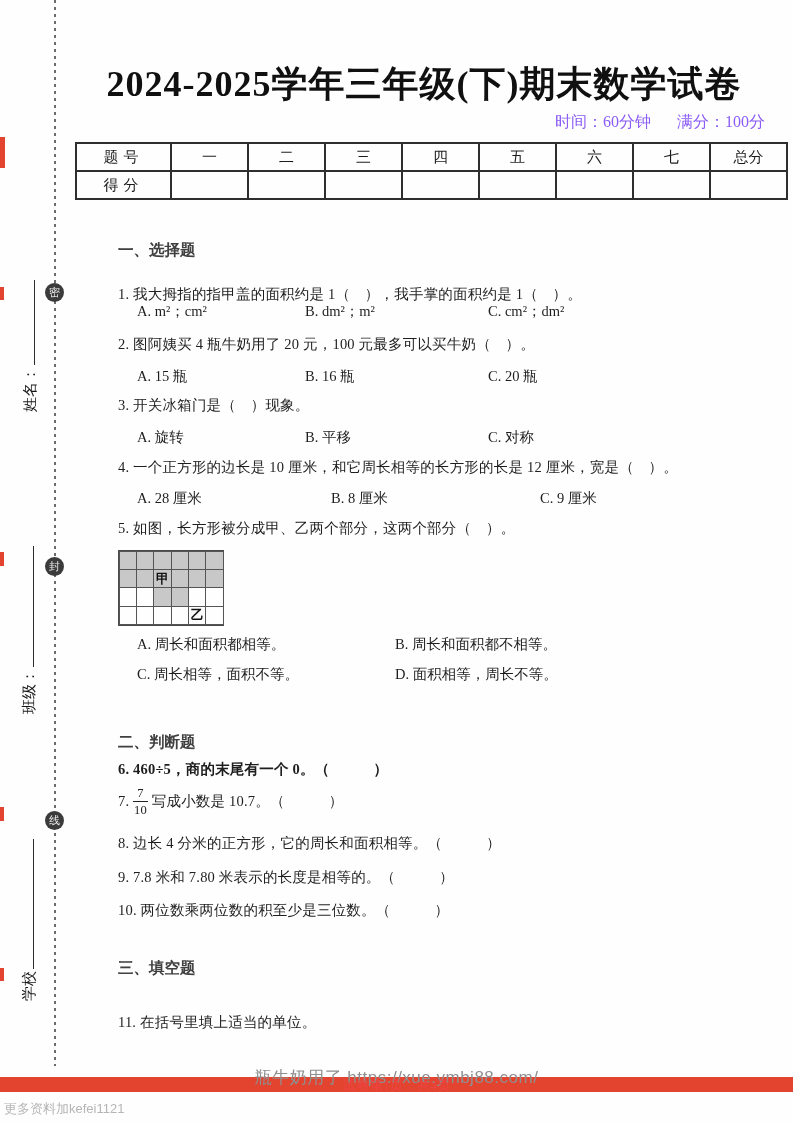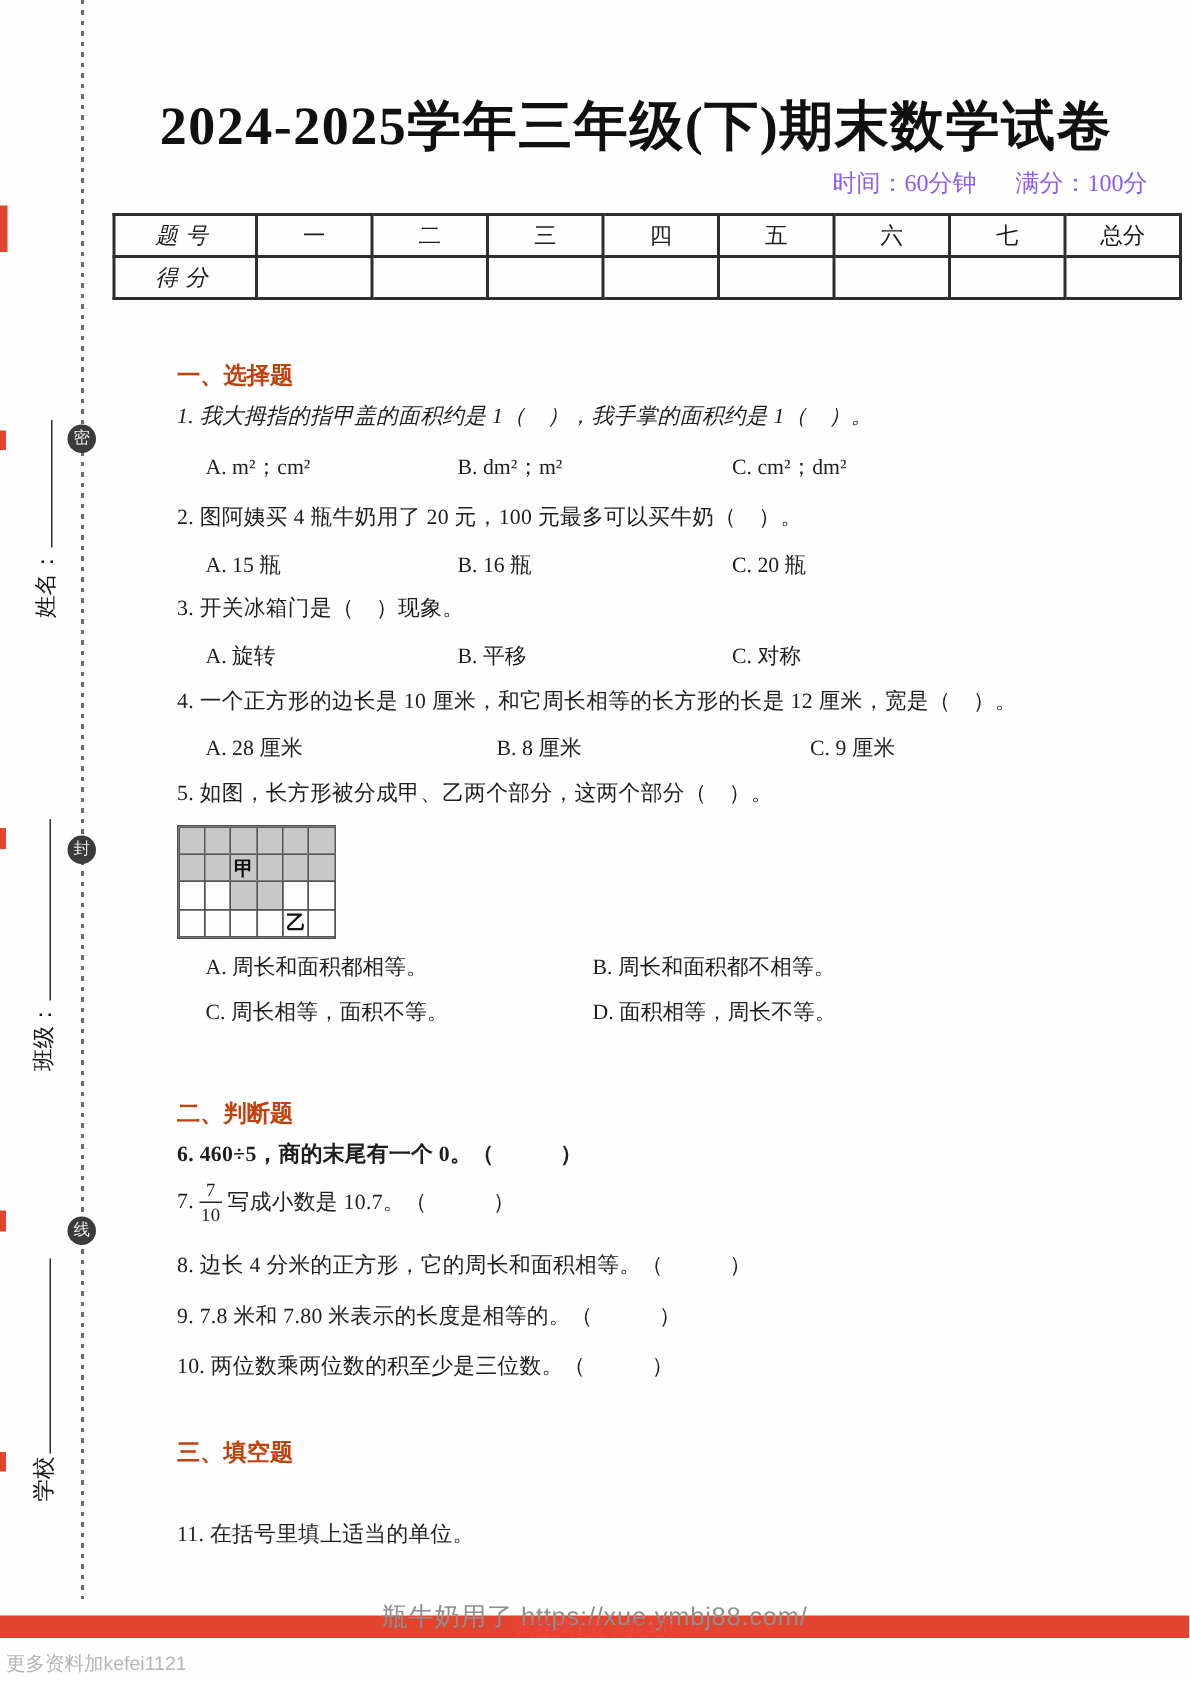--- a/index.html
+++ b/index.html
@@ -13,23 +13,23 @@
     font-size:36px;font-weight:700;letter-spacing:1px;color:#101010;white-space:nowrap;
   }
   .meta{position:absolute;top:112px;right:28px;font-size:16px;color:#8b5cf6;white-space:nowrap;}
   .meta span{margin-left:22px;}
   
   table.score{position:absolute;left:75px;top:142px;border-collapse:collapse;table-layout:fixed;}
   table.score td{
     border:2px solid #2e2e2e;text-align:center;vertical-align:middle;
     font-size:15px;height:26px;width:75px;padding:0;color:#1b1b1b;
   }
-  table.score td.rowlab{width:93px;letter-spacing:5px;font-style:italic;}
-  
-  .sec{position:absolute;left:118px;font-weight:700;font-size:15.5px;color:#c2410c;white-space:nowrap;}
+  table.score td.rowlab{width:93px;letter-spacing:5px;}
+  
+  .sec{position:absolute;left:118px;font-weight:700;font-size:15.5px;color:#404040;white-space:nowrap;}
   .q{position:absolute;left:118px;font-size:14.5px;color:#1e1e1e;white-space:nowrap;letter-spacing:.2px;}
   .opts3{position:absolute;left:137px;font-size:14.5px;color:#1e1e1e;white-space:nowrap;display:flex;}
   .opts3 .o1{display:inline-block;width:168px;}
   .opts3 .o2{display:inline-block;width:183px;}
   .opts2{position:absolute;left:137px;font-size:14.5px;color:#1e1e1e;white-space:nowrap;display:flex;}
   .opts2 .o1{display:inline-block;width:258px;}
   
   .qflex{display:flex;align-items:center;}
   .frac{display:inline-block;text-align:center;font-size:12.5px;line-height:1.15;margin:0 4px;vertical-align:middle;}
   .frac .num{display:block;border-bottom:1.3px solid #222;padding:0 4px 1px;}
@@ -131,21 +131,21 @@
       <td></td>
       <td></td>
       <td></td>
       <td></td>
     </tr>
   </tbody>
     </table>
 
   <div class="sec" style="top:240px;">一、选择题</div>
 
-  <div class="q" style="top:268px;font-style:italic;">1. 我大拇指的指甲盖的面积约是 1（　），我手掌的面积约是 1（　）。</div>
+  <div class="q" style="top:285px;">1. 我大拇指的指甲盖的面积约是 1（　），我手掌的面积约是 1（　）。</div>
   <div class="opts3" style="top:302px;">
     <span class="o1">A. m²；cm²</span>
     <span class="o2">B. dm²；m²</span>
     <span class="o3">C. cm²；dm²</span>
   </div>
 
   <div class="q" style="top:335px;">2. 图阿姨买 4 瓶牛奶用了 20 元，100 元最多可以买牛奶（　）。</div>
   <div class="opts3" style="top:367px;">
     <span class="o1">A. 15 瓶</span>
     <span class="o2">B. 16 瓶</span>

